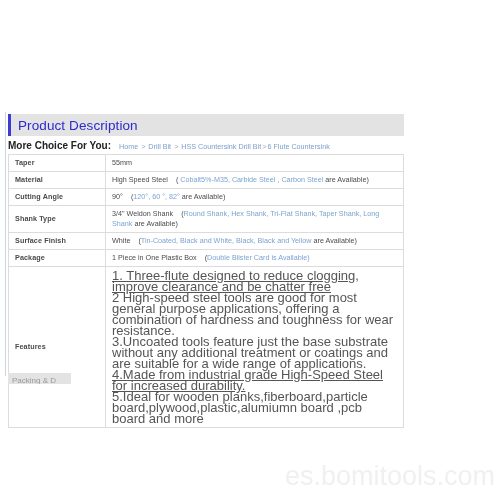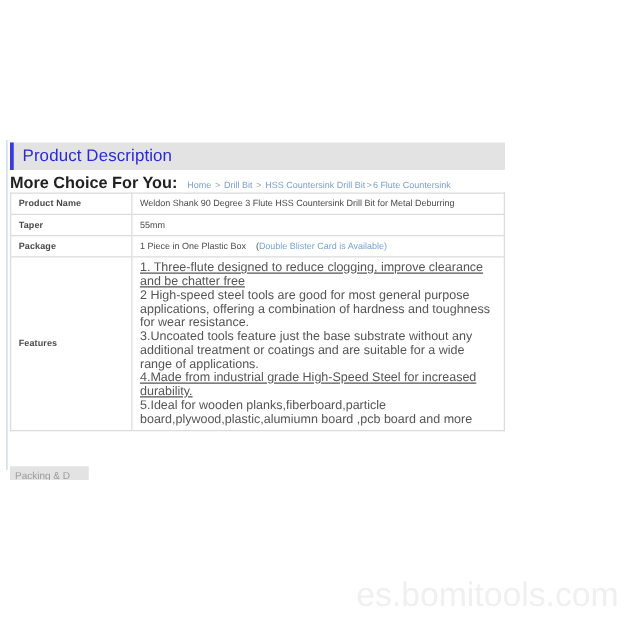--- a/index.html
+++ b/index.html
@@ -64,21 +64,21 @@
     margin-top: 4px;
     font-size: 7.2px;
     color: #333333;
     white-space: nowrap;
     line-height: 11px;
     height: 11px;
   }
   .breadcrumb .bc-label {
     font-weight: bold;
     color: #222222;
-    font-size: 13px;
+    font-size: 10px;
   }
   .breadcrumb .bc-link {
     color: #7c9ec9;
     text-decoration: none;
     font-size: 7.2px;
     text-align: right;
   }
   .breadcrumb .bc-sep {
     color: #9aa7b5;
     font-size: 7.2px;
@@ -125,21 +125,21 @@
     display: inline-block;
     width: 4px;
   }
 
   
   td.features {
     padding-top: 4px;
     padding-bottom: 4px;
   }
   .feat-line {
-    font-size: 10px;
+    font-size: 13px;
     line-height: 11px;
     color: #555555;
     white-space: normal;
   }
   .feat-line.u {
     text-decoration: underline;
     text-underline-offset: 1px;
   }
 
   
@@ -195,38 +195,56 @@
       <a class="bc-link" href="#">Home</a>
       <span class="bc-sep">&gt;</span>
       <a class="bc-link" href="#">Drill Bit</a>
       <span class="bc-sep">&gt;</span>
       <a class="bc-link" href="#">HSS Countersink Drill Bit</a><span class="bc-sep">&gt;</span><a class="bc-link" href="#">6 Flute Countersink</a>
     </div>
 
     <table class="spec">
       <tbody>
 
-        <tr>
-          <td class="key">Product Name</td>
-          <td class="val">
-            <span class="val-main">Weldon Shank 90 Degree 3 Flute HSS Countersink Drill Bit  for Metal Deburring</span>
-          </td>
-        </tr>
 
         <tr>
           <td class="key">Taper</td>
           <td class="val">
             <span class="val-main">55mm</span>
           </td>
         </tr>
 
-
-
-
-
+        <tr>
+          <td class="key">Material</td>
+          <td class="val">
+            <span class="val-main">High Speed Steel</span><span class="gap"></span><span>( </span><span class="alt">Cobalt5%-M35, Carbide Steel , Carbon Steel</span><span> are Available)</span>
+          </td>
+        </tr>
+
+
+        <tr>
+          <td class="key">Cutting Angle</td>
+          <td class="val">
+            <span class="val-main">90°</span><span class="gap"></span><span>(</span><span class="alt">120°, 60 °, 82°</span><span> are Available)</span>
+          </td>
+        </tr>
+
+        <tr>
+          <td class="key">Shank Type</td>
+          <td class="val">
+            <span class="val-main">3/4" Weldon Shank</span><span class="gap"></span><span>(</span><span class="alt">Round Shank, Hex Shank,  Tri-Flat Shank, Taper Shank,  Long Shank</span><span> are Available)</span>
+          </td>
+        </tr>
+
+        <tr>
+          <td class="key">Surface Finish</td>
+          <td class="val">
+            <span class="val-main">White</span><span class="gap"></span><span>(</span><span class="alt">Tin-Coated, Black and White, Black, Black and Yellow</span><span> are Available)</span>
+          </td>
+        </tr>
 
         <tr>
           <td class="key">Package</td>
           <td class="val">
             <span class="val-main">1 Piece in One Plastic Box</span><span class="gap"></span><span>(</span><span class="alt">Double Blister Card is Available)</span><span></span>
           </td>
         </tr>
 
         <tr>
           <td class="key">Features</td>

